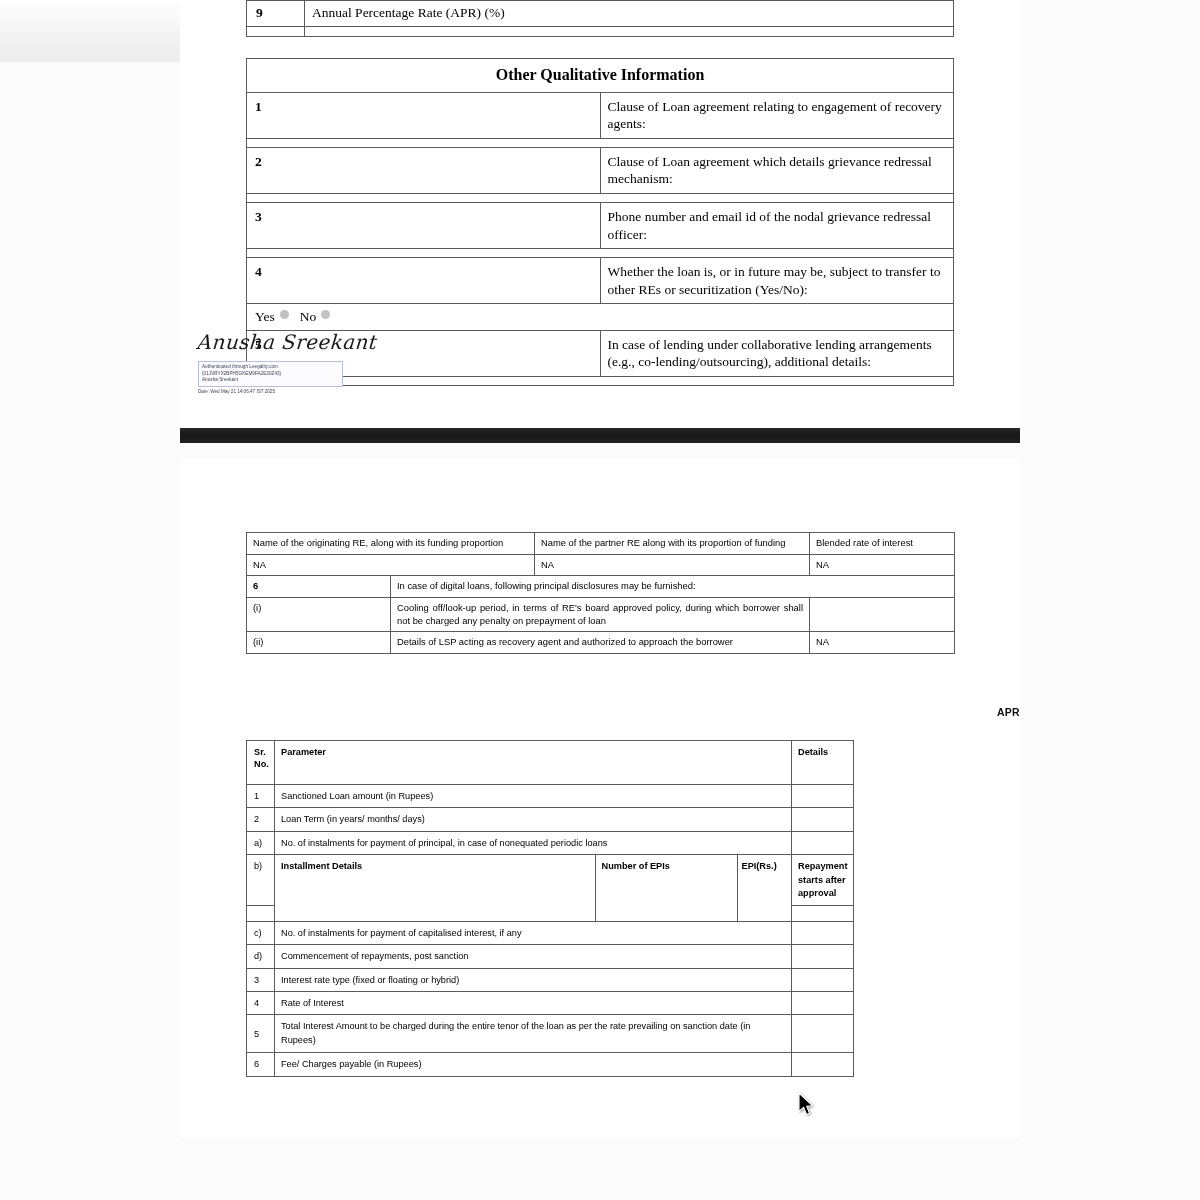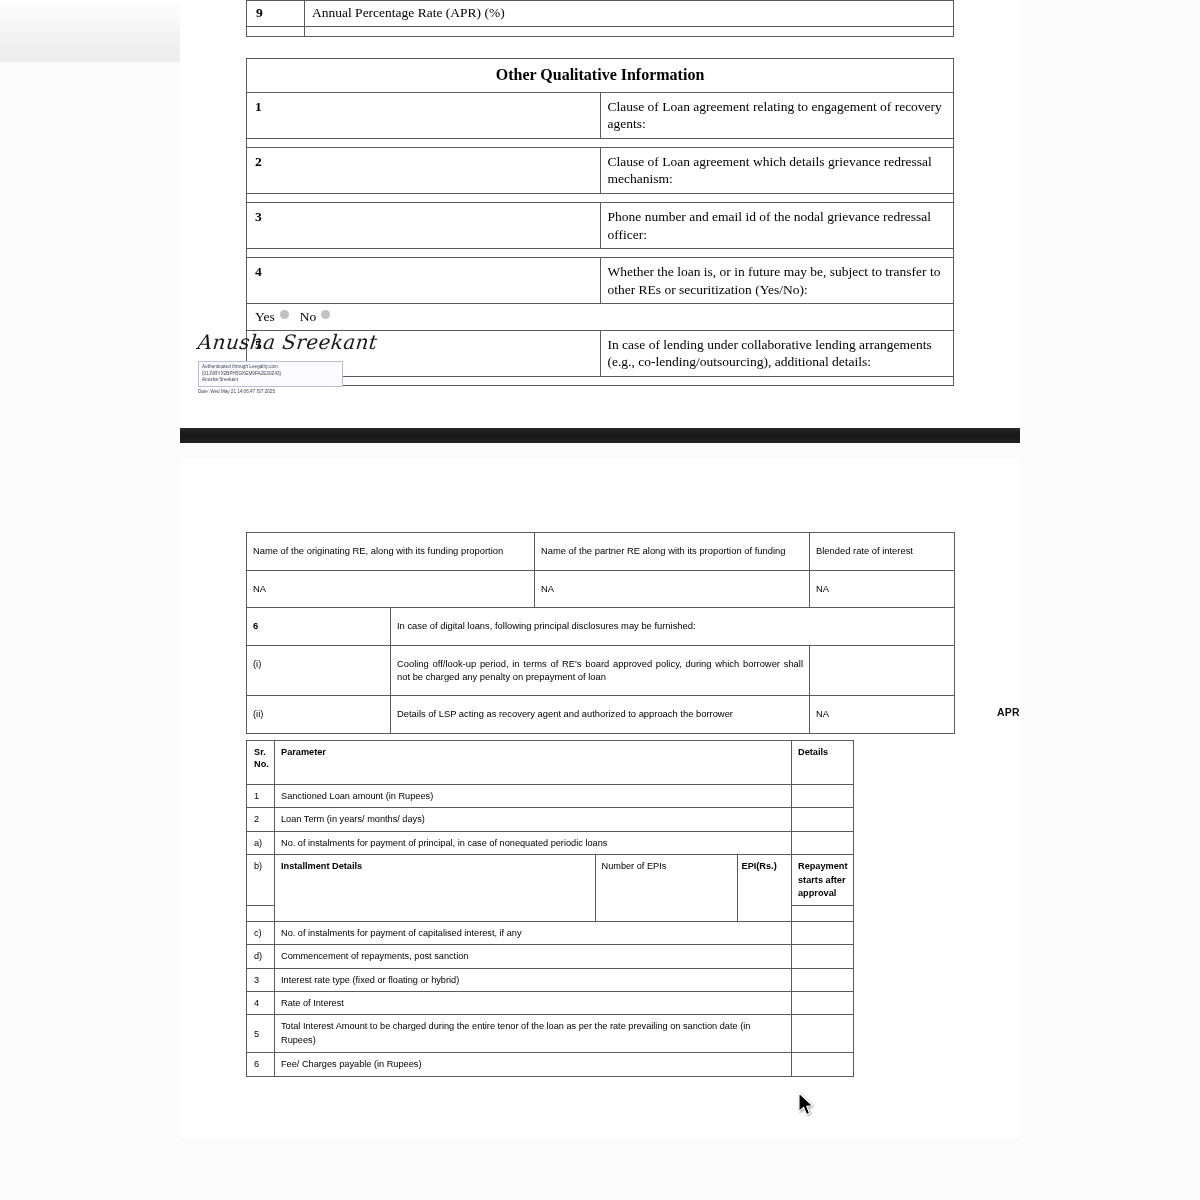--- a/index.html
+++ b/index.html
@@ -121,21 +121,21 @@
   
   .t-re {
     position: absolute;
     left: 66px; top: 74px;
     width: 708px;
   }
   .t-re td {
     font-family: "Liberation Sans", sans-serif;
     font-size: 9.4px;
     line-height: 1.35;
-    padding: 12px 6px;
+    padding: 4px 6px;
     border: 1.4px solid #5b5b5b;
   }
   .t-re .c-orig { width: 288px; }
   .t-re .c-part { width: 275px; }
   .t-re .c-rate { width: 145px; }
   .t-re .sr { width: 45px; font-weight: bold; }
   .t-re .sr-rom { width: 45px; font-weight: normal; }
   .t-re .justify { text-align: justify; }
 
   
@@ -324,21 +324,21 @@
         <td></td>
       </tr>
 
       <tr>
         <td class="sr tall">b)</td>
         <td class="tall" style="padding:0;border:none;">
           <table class="doc-table" style="width:100%;height:100%;">
             <tbody>
                   <tr>
               <td class="tall" style="font-weight:bold;font-family:'Liberation Sans',sans-serif;font-size:9.2px;padding:5px 6px;border-top:none;border-left:none;border-bottom:none;">Installment Details</td>
-              <td class="c-epis tall" style="font-weight:normal;font-family:'Liberation Sans',sans-serif;font-size:9.2px;padding:5px 6px;border-top:none;border-bottom:none;">Number of EPIs</td>
+              <td class="c-epis tall" style="font-weight:bold;font-family:'Liberation Sans',sans-serif;font-size:9.2px;padding:5px 6px;border-top:none;border-bottom:none;">Number of EPIs</td>
               <td class="c-epir tall" style="font-weight:bold;font-family:'Liberation Sans',sans-serif;font-size:9.2px;padding:5px 4px;border-top:none;border-bottom:none;border-right:none;">EPI(Rs.)</td>
             </tr>
           </tbody>
               </table>
         </td>
         <td class="tall two-line" style="font-weight:bold;">Repayment starts after approval</td>
       </tr>
       <tr class="thin">
         <td class="sr"></td>
         <td style="padding:0;border:none;">

